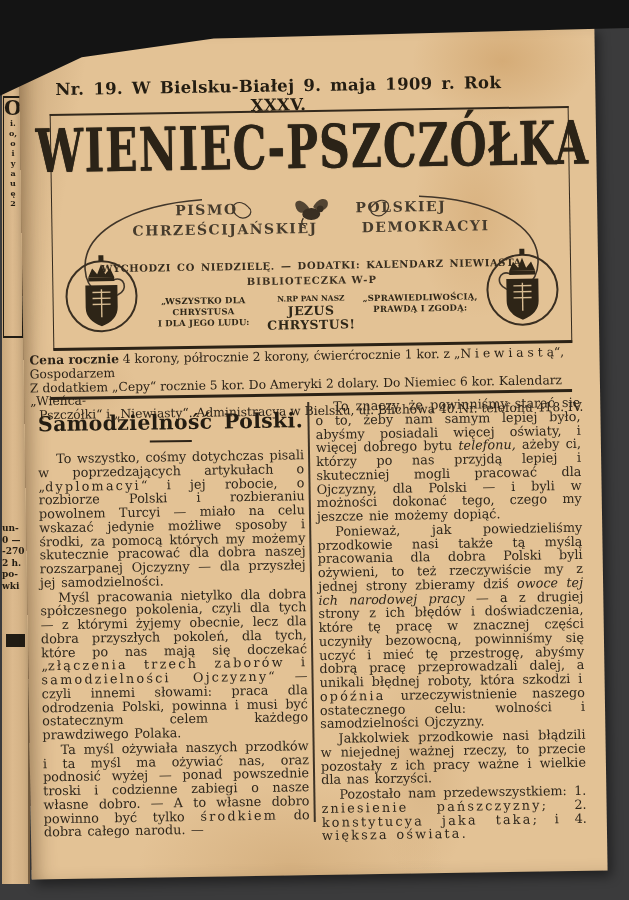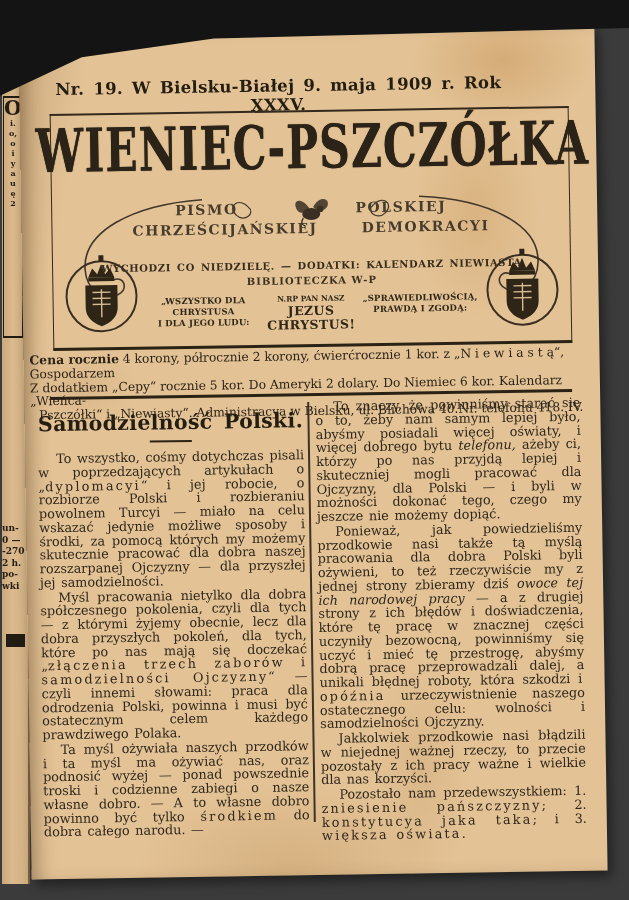--- a/index.html
+++ b/index.html
@@ -236,19 +236,19 @@
       <div>
           <p class="article-p"><span>To wszystko, cośmy dotychczas pisali w poprzedzających artykułach o „</span><span class="sp">dyplomacyi</span><span>“ i jej robocie, o rozbiorze Polski i rozbieraniu powolnem Turcyi — miało na celu wskazać jedynie możliwe sposoby i środki, za pomocą których my możemy skutecznie pracować dla dobra naszej rozszarpanej Ojczyzny — dla przyszłej jej samodzielności.</span></p>
           <p class="article-p"><span>Myśl pracowania nietylko dla dobra spółczesnego pokolenia, czyli dla tych — z którymi żyjemy obecnie, lecz dla dobra przyszłych pokoleń, dla tych, które po nas mają się doczekać „</span><span class="sp">złączenia trzech zaborów i samodzielności Ojczyzny</span><span>“ — czyli innemi słowami: praca dla odrodzenia Polski, powinna i musi być ostatecznym celem każdego prawdziwego Polaka.</span></p>
           <p class="article-p"><span>Ta myśl ożywiała naszych przodków i ta myśl ma ożywiać nas, oraz podnosić wyżej — ponad powszednie troski i codzienne zabiegi o nasze własne dobro. — A to własne dobro powinno być tylko </span><span class="sp">środkiem</span><span> do dobra całego narodu. —</span></p>
         </div>
     </div>
     <div class="col-right">
         <p class="article-p"><span>To znaczy, że powinniśmy starać się o to, żeby nam samym lepiej było, abyśmy posiadali więcej oświaty, i więcej dobrego bytu </span><span class="it">telefonu,</span><span> ażeby ci, którzy po nas przyjdą lepiej i skuteczniej mogli pracować dla Ojczyzny, dla Polski — i byli w możności dokonać tego, czego my jeszcze nie możemy dopiąć.</span></p>
         <p class="article-p"><span>Ponieważ, jak powiedzieliśmy przodkowie nasi także tą myślą pracowania dla dobra Polski byli ożywieni, to też rzeczywiście my z jednej strony zbieramy dziś </span><span class="it">owoce tej ich narodowej pracy</span><span> — a z drugiej strony z ich błędów i doświadczenia, które tę pracę w znacznej części uczyniły bezowocną, powinniśmy się uczyć i mieć tę przestrogę, abyśmy dobrą pracę przeprowadzali dalej, a unikali błędnej roboty, która szkodzi </span><span class="sp">i opóźnia</span><span> urzeczywistnienie naszego ostatecznego celu: wolności i samodzielności Ojczyzny.</span></p>
         <p class="article-p"><span>Jakkolwiek przodkowie nasi błądzili w niejednej ważnej rzeczy, to przecie pozostały z ich pracy ważne i wielkie dla nas korzyści.</span></p>
-        <p class="article-p"><span>Pozostało nam przedewszystkiem: 1. </span><span class="sp">zniesienie pańszczyzny;</span><span> 2. </span><span class="sp">konstytucya jaka taka;</span><span> i 3. </span><span class="sp">większa oświata.</span></p>
+        <p class="article-p"><span>Pozostało nam przedewszystkiem: 1. </span><span class="sp">zniesienie pańszczyzny;</span><span> 2. </span><span class="sp">konstytucya jaka taka;</span><span> i 4. </span><span class="sp">większa oświata.</span></p>
       </div>
   </div>
 
 </div>
 
 <div class="top-wedge"></div>
 
 </body></html>

